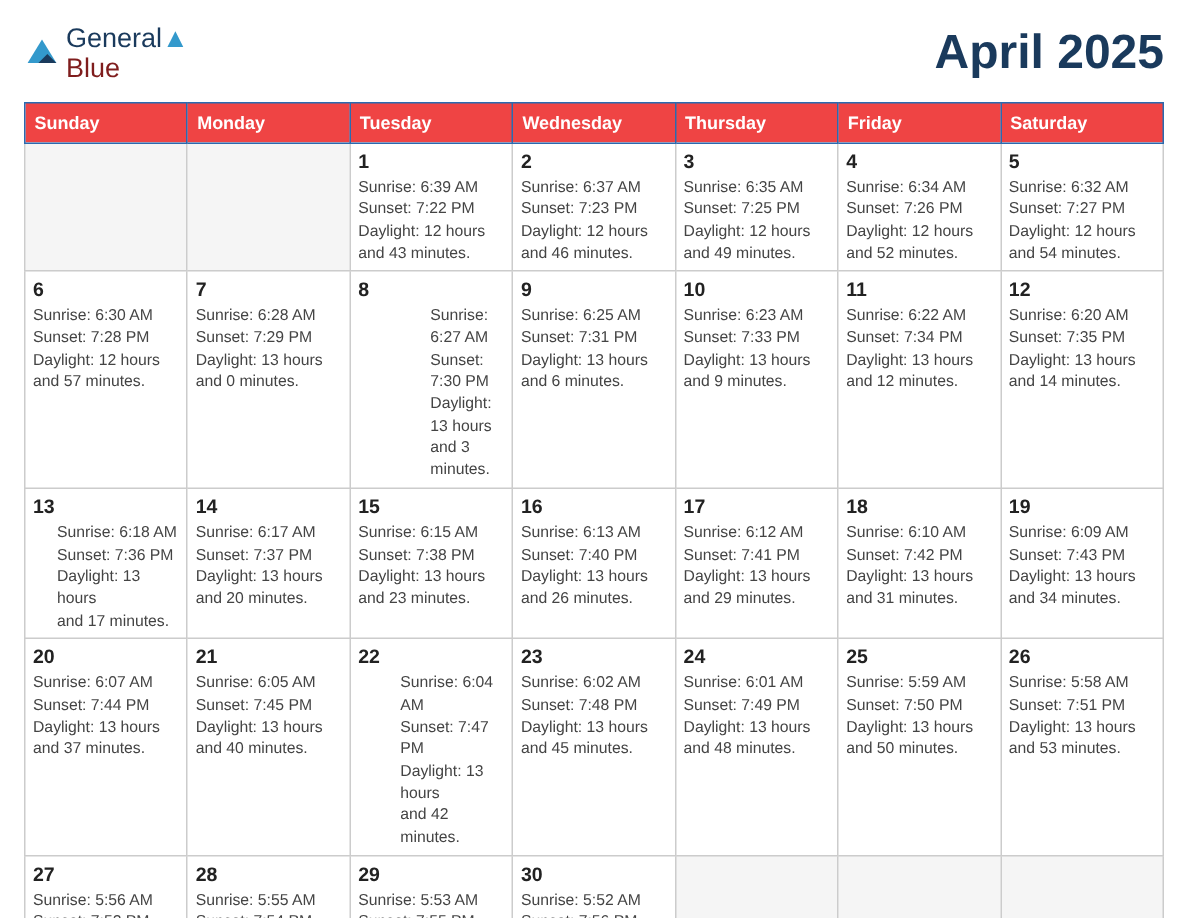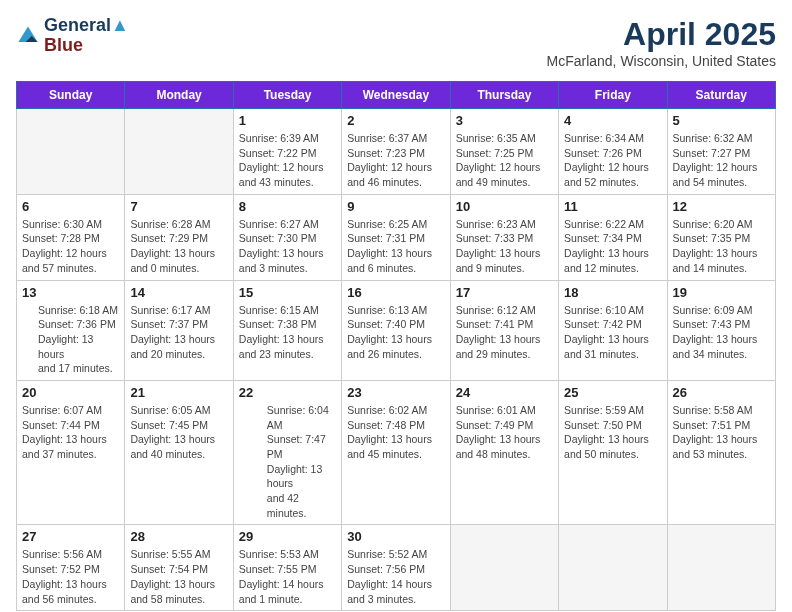--- a/index.html
+++ b/index.html
@@ -16,21 +16,21 @@
       align-items: flex-start;
       margin-bottom: 12px;
     }
     .logo {
       display: flex;
       align-items: center;
       gap: 4px;
     }
     .logo-text {
       font-size: 18px;
-      font-weight: bold;
+      font-weight: normal;
       color: #1a3a5c;
       line-height: 1.1;
     }
     .logo-text span {
       color: #3399cc;
     }
     .logo-icon {
       width: 24px;
       height: 24px;
     }
@@ -45,23 +45,23 @@
     .calendar-subtitle {
       font-size: 14px;
       color: #444;
     }
     table {
       width: 100%;
       border-collapse: collapse;
       font-size: 11px;
     }
     th {
-      background: #6d28d9;
+      background: #ef4444;
       color: #fff;
-      text-align: center;
+      text-align: left;
       padding: 6px 6px;
       font-size: 12px;
       font-weight: bold;
       border: 1px solid #2a6aaf;
     }
     td {
       vertical-align: top;
       border: 1px solid #ccc;
       padding: 4px 5px;
       height: 80px;
@@ -92,21 +92,20 @@
       <polygon points="20,4 36,30 4,30" fill="#3399cc"></polygon>
       <polygon points="26,20 36,30 16,30" fill="#1a3a5c"></polygon>
     </svg>
     <div class="logo-text">
       <div>General<span>▲</span></div>
       <div style="color:#7f1d1d;">Blue</div>
     </div>
   </div>
   <div class="title-block">
     <div class="calendar-title">April 2025</div>
-    <div class="calendar-subtitle">McFarland, Wisconsin, United States</div>
   </div>
 </div>
 
 <table>
   <thead>
     <tr>
 
     <th>Sunday</th>
         <th>Monday</th>
         <th>Tuesday</th>
@@ -166,21 +165,21 @@
         </td>
         <td>
           <div class="day-num">7</div>
           <div class="day-info" style="white-space: pre-line;">Sunrise: 6:28 AM
 Sunset: 7:29 PM
 Daylight: 13 hours
 and 0 minutes.</div>
         </td>
         <td>
           <div class="day-num">8</div>
-          <div class="day-info" style="white-space: pre-line;">Sunrise: 6:27 AM
+          <div class="day-info" style="white-space: pre-line; margin-left: 48px;">Sunrise: 6:27 AM
 Sunset: 7:30 PM
 Daylight: 13 hours
 and 3 minutes.</div>
         </td>
         <td>
           <div class="day-num">9</div>
           <div class="day-info" style="white-space: pre-line;">Sunrise: 6:25 AM
 Sunset: 7:31 PM
 Daylight: 13 hours
 and 6 minutes.</div>

